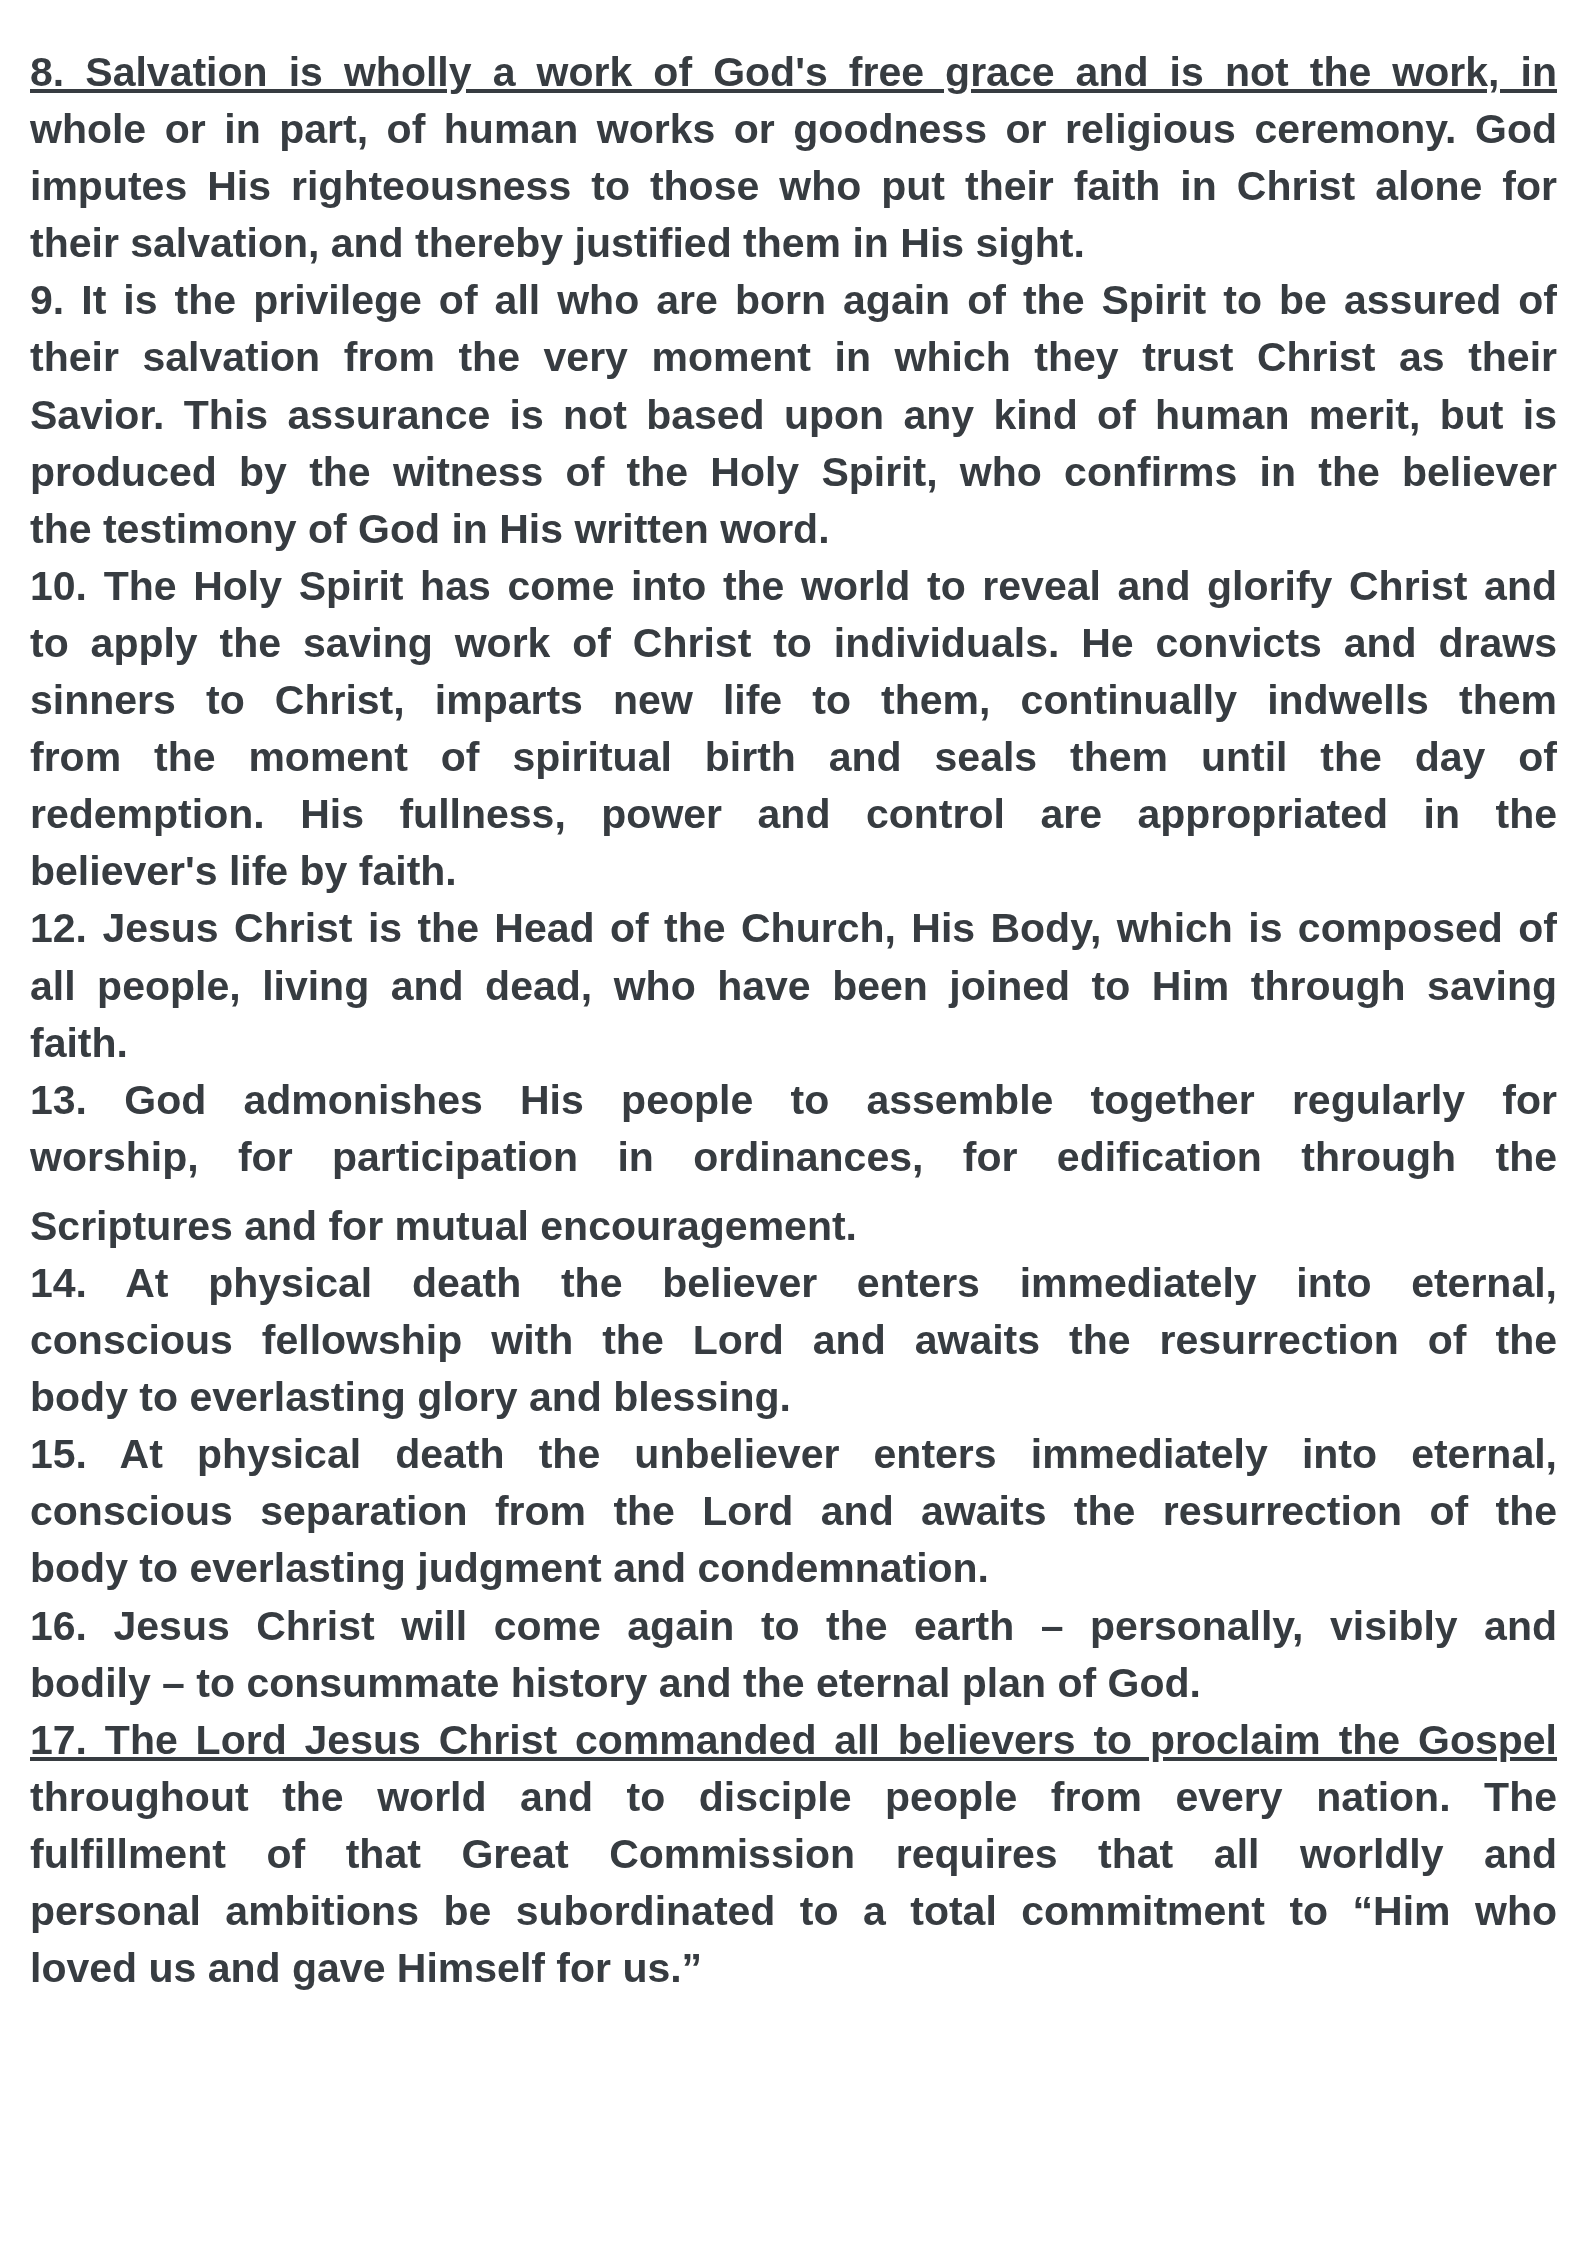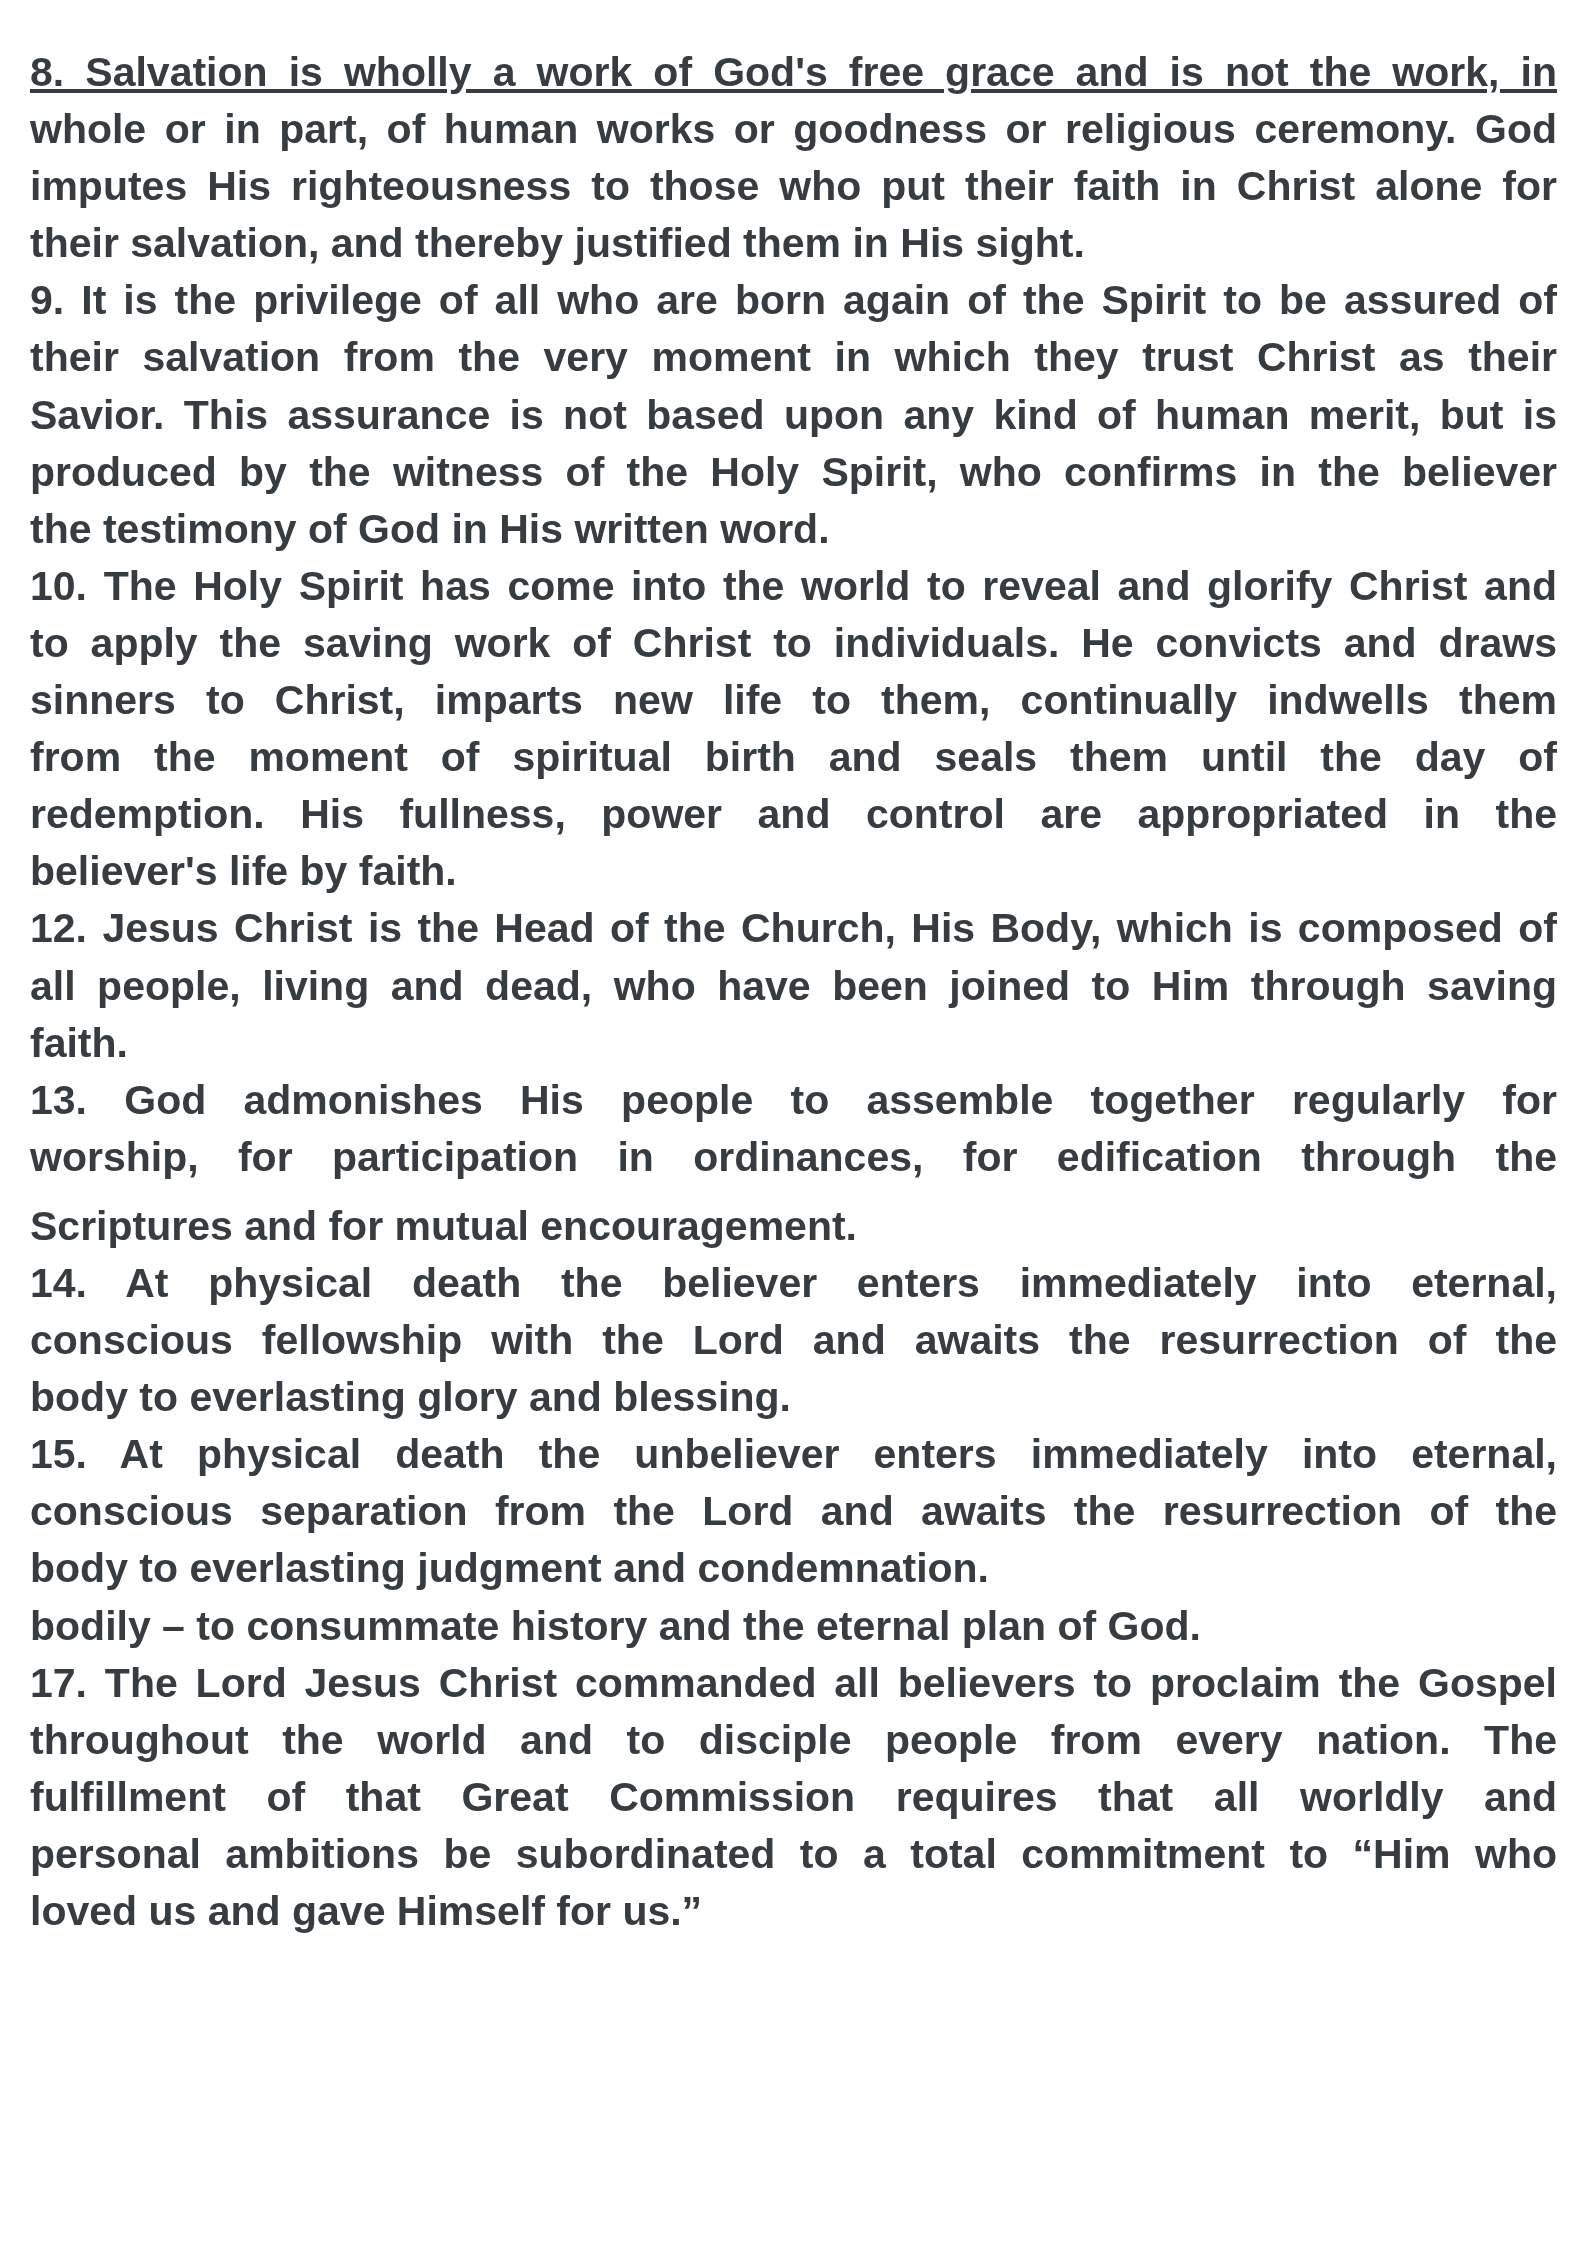--- a/index.html
+++ b/index.html
@@ -79,22 +79,23 @@
       <span class="line" style="display: block; text-align: left; text-align-last: left; word-spacing: 28.3108px;">14. At physical death the believer enters immediately into eternal,</span>
       <span class="line" style="display: block; text-align: left; text-align-last: left; word-spacing: 17.6094px;">conscious fellowship with the Lord and awaits the resurrection of the</span>
       <span class="line last" style="display: block; text-align: left; text-align-last: left;">body to everlasting glory and blessing.</span>
     </div>
     <div class="item">
       <span class="line" style="display: block; text-align: center; text-align-last: left; word-spacing: 22.7448px;">15. At physical death the unbeliever enters immediately into eternal,</span>
       <span class="line" style="display: block; text-align: left; text-align-last: left; word-spacing: 16.0078px;">conscious separation from the Lord and awaits the resurrection of the</span>
       <span class="line last" style="display: block; text-align: left; text-align-last: left;">body to everlasting judgment and condemnation.</span>
     </div>
     <div class="item">
+      <span class="line" style="display: block; text-align: left; text-align-last: left; word-spacing: 15.0951px;">16. Jesus Christ will come again to the earth – personally, visibly and</span>
       <span class="line last" style="display: block; text-align: left; text-align-last: left;">bodily – to consummate history and the eternal plan of God.</span>
     </div>
     <div class="item">
-      <span class="line" style="display: block; text-align: right; text-align-last: left; word-spacing: 6.46165px;">17. The Lord Jesus Christ commanded all believers to proclaim the Gospel</span>
+      <span class="line" style="display: block; text-align: right; text-align-last: left; word-spacing: 6.46165px; text-decoration: underline;">17. The Lord Jesus Christ commanded all believers to proclaim the Gospel</span>
       <span class="line" style="display: block; text-align: left; text-align-last: left; word-spacing: 22.1766px;">throughout the world and to disciple people from every nation. The</span>
       <span class="line" style="display: block; text-align: left; text-align-last: left; word-spacing: 29.184px;">fulfillment of that Great Commission requires that all worldly and</span>
       <span class="line" style="display: block; text-align: left; text-align-last: left; word-spacing: 13.0609px;">personal ambitions be subordinated to a total commitment to “Him who</span>
       <span class="line last" style="display: block; text-align: center; text-align-last: left;">loved us and gave Himself for us.”</span>
     </div>
   </div>
 
 </body></html>

